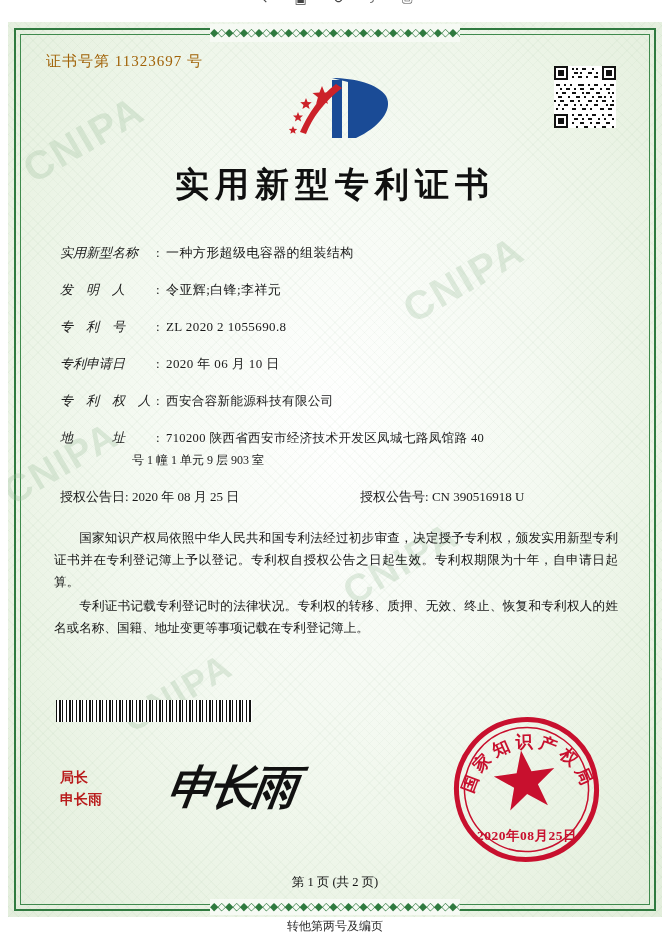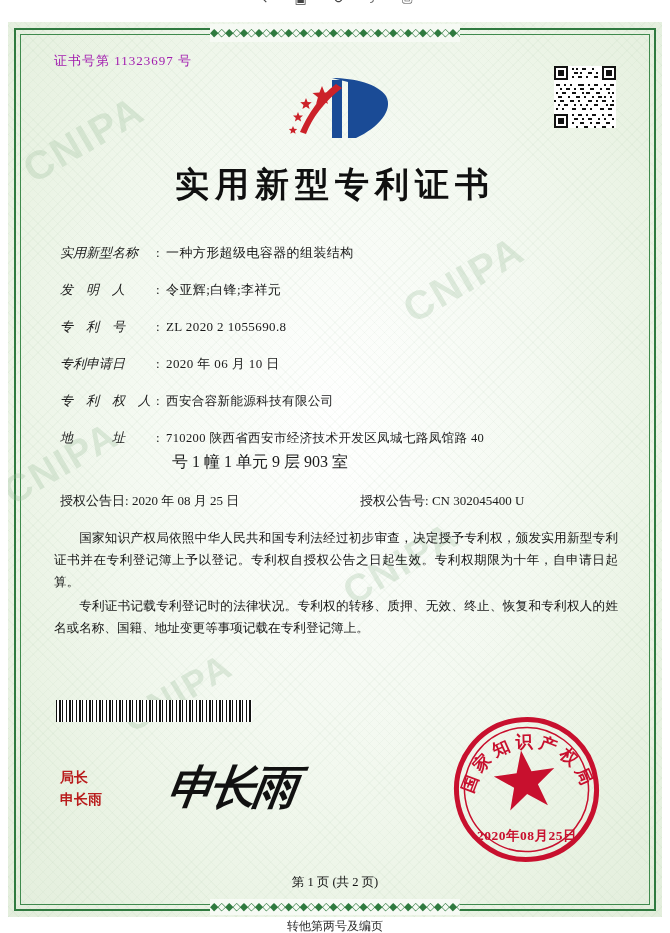--- a/index.html
+++ b/index.html
@@ -133,24 +133,23 @@
 
   
   .content {
     position: absolute;
     inset: 0;
     padding: 30px 38px 10px 38px;
     box-sizing: border-box;
   }
 
   .cert-no {
-    font-size: 13px;
+    font-size: 15px;
     letter-spacing: 1px;
-    color: #a21caf;
-    margin-left: 8px;
+    color: #a16207;
   }
 
   
   .qr {
     position: absolute;
     top: 44px;
     right: 46px;
     width: 62px;
     height: 62px;
     background-color: #fff;
@@ -204,24 +203,24 @@
   .field-colon {
     width: 10px;
     flex: none;
   }
   .field-value {
     flex: 1;
     letter-spacing: 0.4px;
   }
   .field-value.small { font-size: 12.5px; }
   .addr-second {
-    margin-left: 112px;
+    margin-left: 72px;
     margin-top: -14px;
     margin-bottom: 19px;
-    font-size: 16px;
+    font-size: 12px;
   }
   .two-col {
     display: flex;
   }
   .two-col .col-a { width: 300px; }
 
   .paragraphs {
     position: absolute;
     top: 505px;
     left: 46px;
@@ -506,21 +505,21 @@
         <span class="field-colon">:</span>
         <span class="field-value small">710200 陕西省西安市经济技术开发区凤城七路凤馆路 40</span>
       </div>
       <div class="addr-second">号 1 幢 1 单元 9 层 903 室</div>
 
       <div class="field-row two-col">
         <span class="col-a">
           <span>授权公告日</span><span>: </span><span>2020 年 08 月 25 日</span>
         </span>
         <span>
-          <span>授权公告号</span><span>: </span><span>CN 302045400 U</span>
+          <span>授权公告号</span><span>: </span><span>CN 390516918 U</span>
         </span>
       </div>
     </div>
 
     <div class="paragraphs">
       <p>国家知识产权局依照中华人民共和国专利法经过初步审查，决定授予专利权，颁发实用新型专利证书并在专利登记簿上予以登记。专利权自授权公告之日起生效。专利权期限为十年，自申请日起算。</p>
       <p>专利证书记载专利登记时的法律状况。专利权的转移、质押、无效、终止、恢复和专利权人的姓名或名称、国籍、地址变更等事项记载在专利登记簿上。</p>
     </div>
 
     <div class="barcode"></div>

